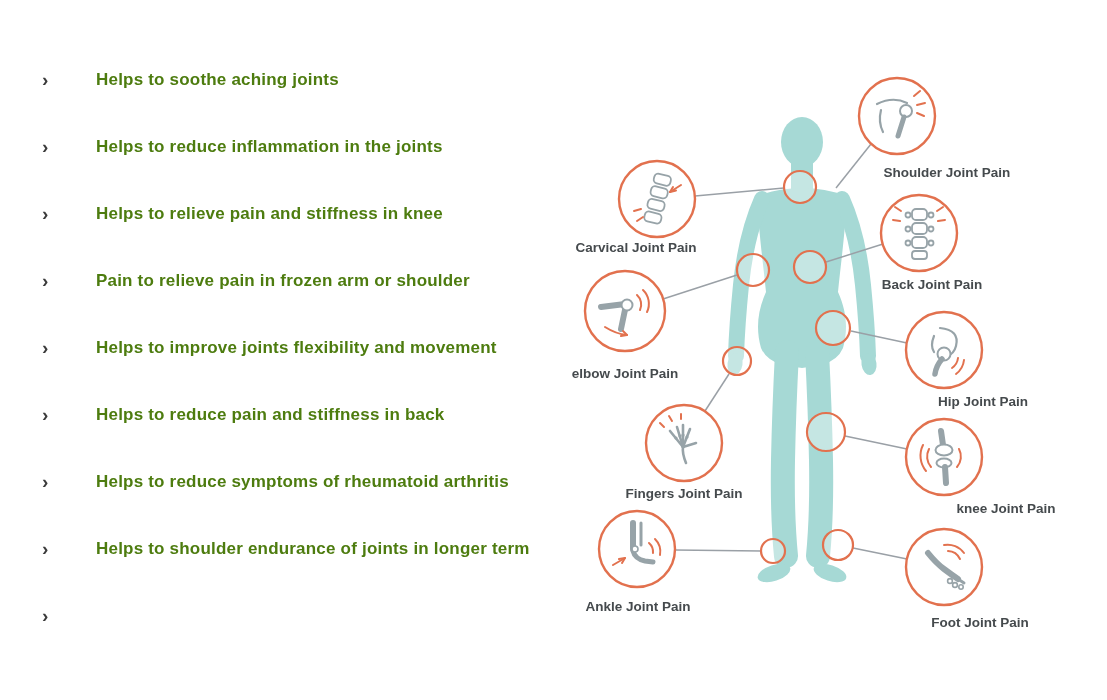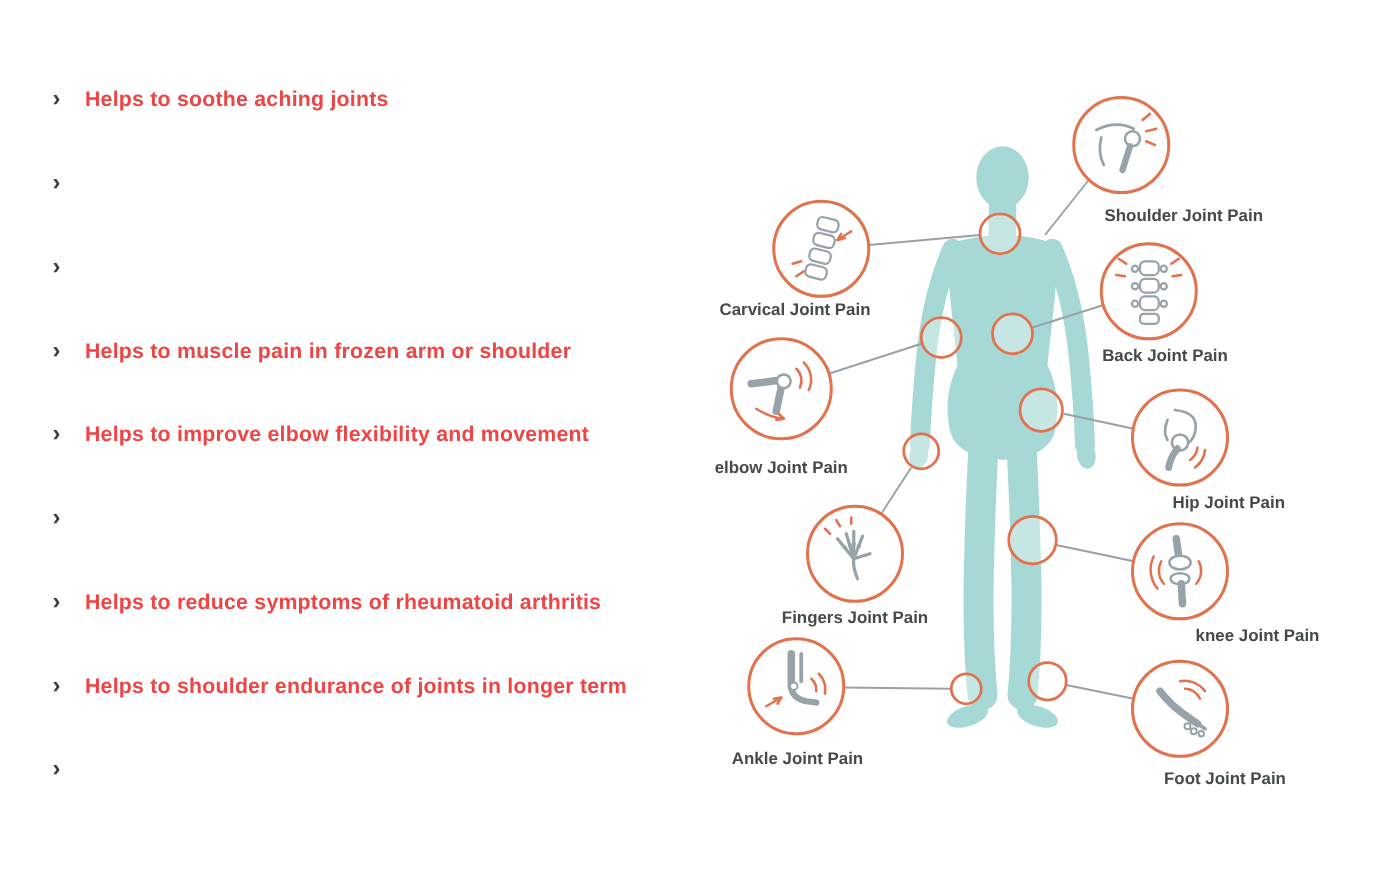--- a/index.html
+++ b/index.html
@@ -3,52 +3,55 @@
 <meta charset="utf-8">
 <style>
   html,body{margin:0;padding:0;background:#ffffff;}
   body{font-family:"Liberation Sans", sans-serif;}
   .canvas{position:relative;width:1107px;height:700px;background:#ffffff;overflow:hidden;}
 
   
   .benefits{position:absolute;left:42px;top:68px;display:flex;flex-direction:column;gap:43px;}
   .benefit{display:flex;align-items:center;line-height:24px;}
   .benefit .chev{width:26px;color:#3c3c3c;font-size:19px;font-weight:700;flex:0 0 26px;}
-  .benefit .txt{color:#ef4444;font-size:17px;font-weight:700;letter-spacing:.2px;white-space:nowrap;}
+  .benefit .txt{color:#4d7c0f;font-size:17px;font-weight:700;letter-spacing:.2px;white-space:nowrap;margin-left:28px;}
 
   
   .diagram{position:absolute;left:560px;top:0;width:547px;height:700px;}
   .callout-label{font-family:"Liberation Sans", sans-serif;font-size:13.5px;font-weight:700;fill:#454a4d;}
 </style>
 </head>
 <body>
 
 <div class="canvas">
 
   <div class="benefits">
     <div class="benefit">
       <span class="chev">›</span>
       <span class="txt">Helps to soothe aching joints</span>
     </div>
     <div class="benefit">
       <span class="chev">›</span>
-    </div>
-    <div class="benefit">
-      <span class="chev">›</span>
-    </div>
-    <div class="benefit">
-      <span class="chev">›</span>
-      <span class="txt">Helps to muscle pain in frozen arm or shoulder</span>
-    </div>
-    <div class="benefit">
-      <span class="chev">›</span>
-      <span class="txt">Helps to improve elbow flexibility and movement</span>
-    </div>
-    <div class="benefit">
-      <span class="chev">›</span>
+      <span class="txt">Helps to reduce inflammation in the joints</span>
+    </div>
+    <div class="benefit">
+      <span class="chev">›</span>
+      <span class="txt">Helps to relieve pain and stiffness in knee</span>
+    </div>
+    <div class="benefit">
+      <span class="chev">›</span>
+      <span class="txt">Pain to relieve pain in frozen arm or shoulder</span>
+    </div>
+    <div class="benefit">
+      <span class="chev">›</span>
+      <span class="txt">Helps to improve joints flexibility and movement</span>
+    </div>
+    <div class="benefit">
+      <span class="chev">›</span>
+      <span class="txt">Helps to reduce pain and stiffness in back</span>
     </div>
     <div class="benefit">
       <span class="chev">›</span>
       <span class="txt">Helps to reduce symptoms of rheumatoid arthritis</span>
     </div>
     <div class="benefit">
       <span class="chev">›</span>
       <span class="txt">Helps to shoulder endurance of joints in longer term</span>
     </div>
     <div class="benefit">

